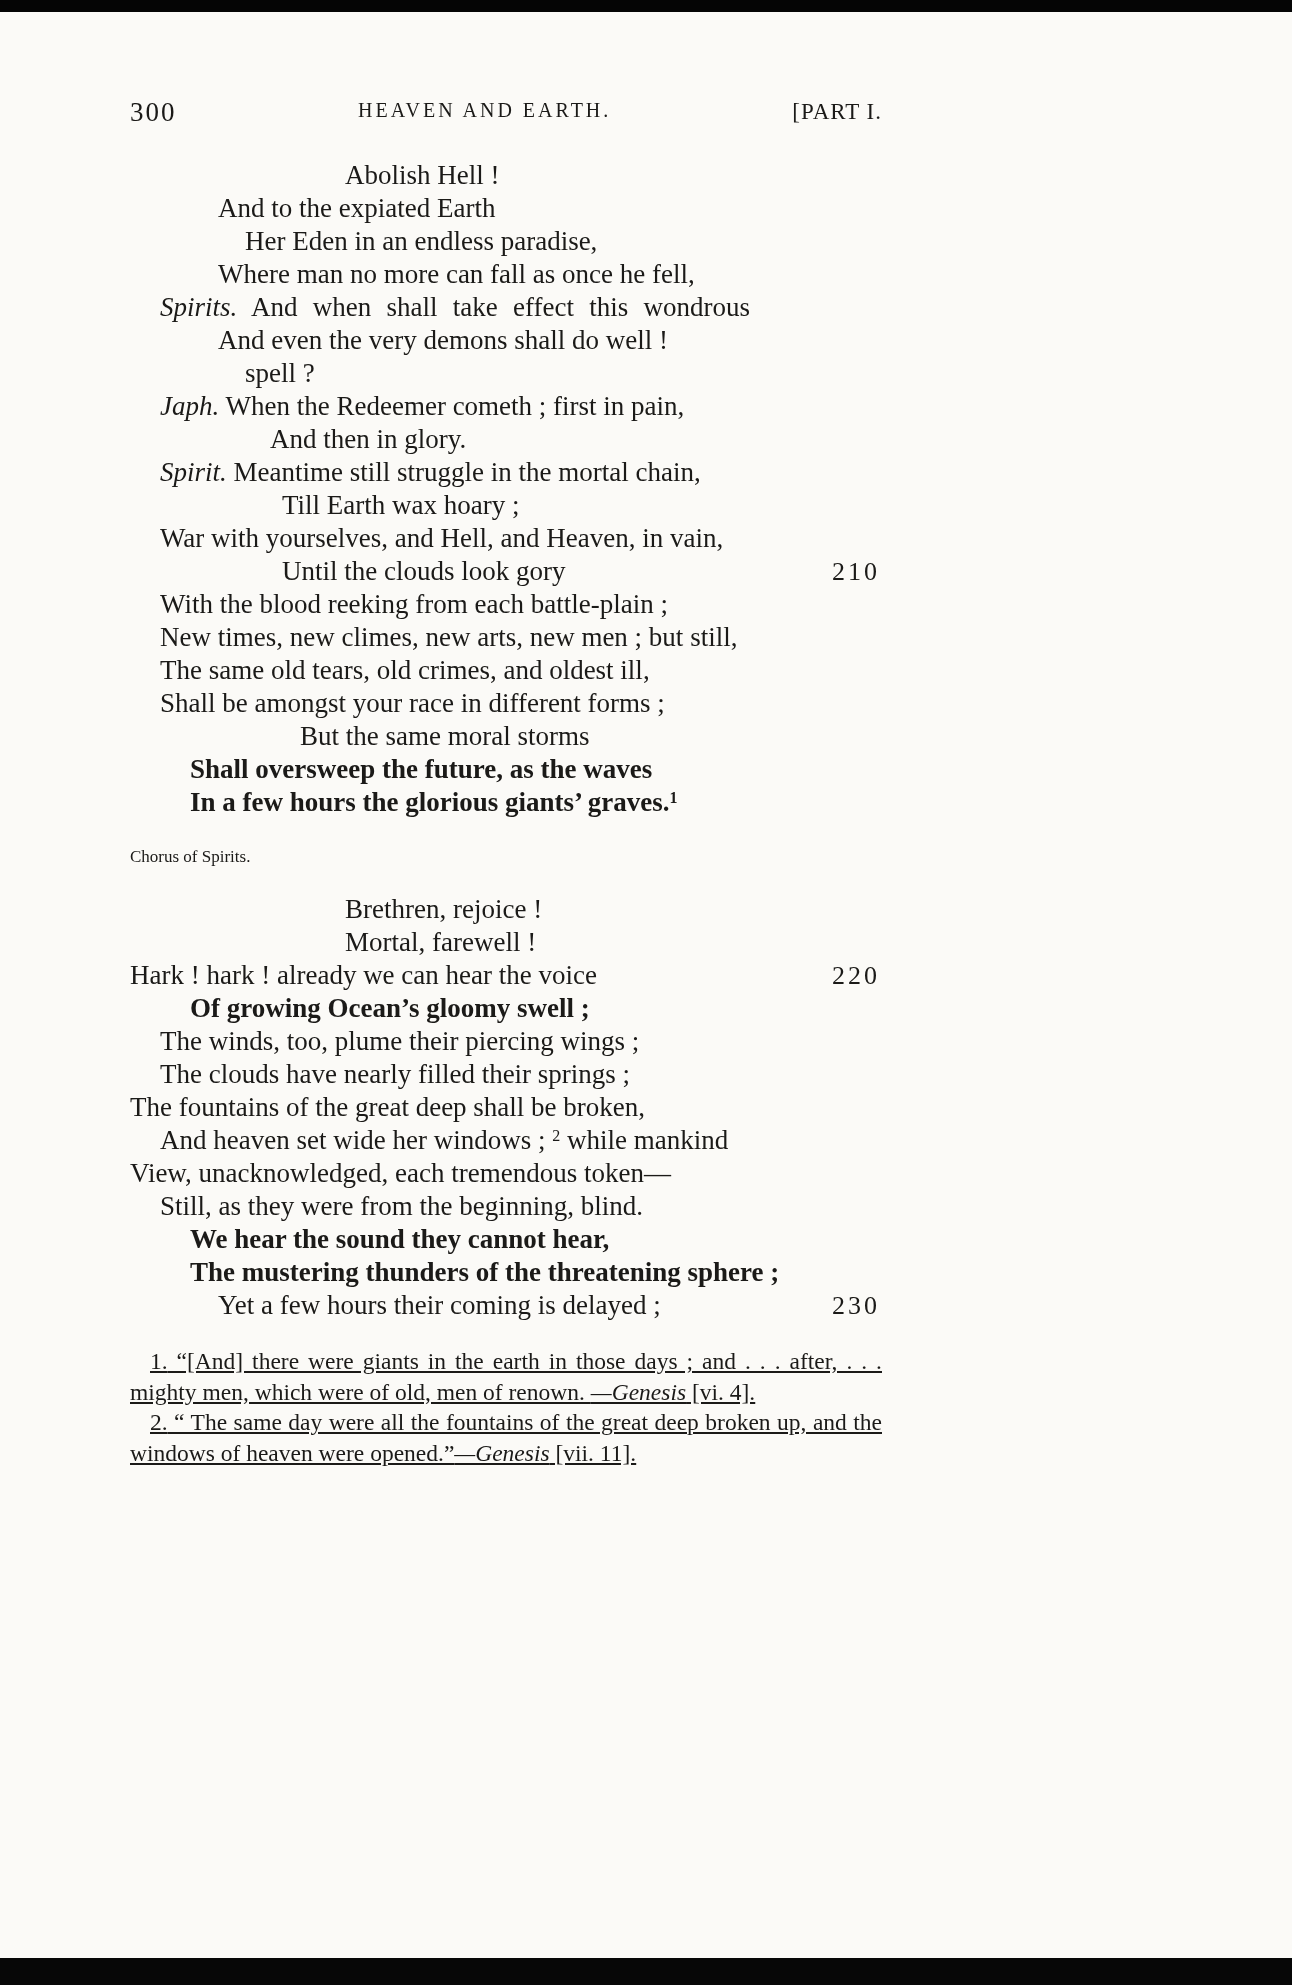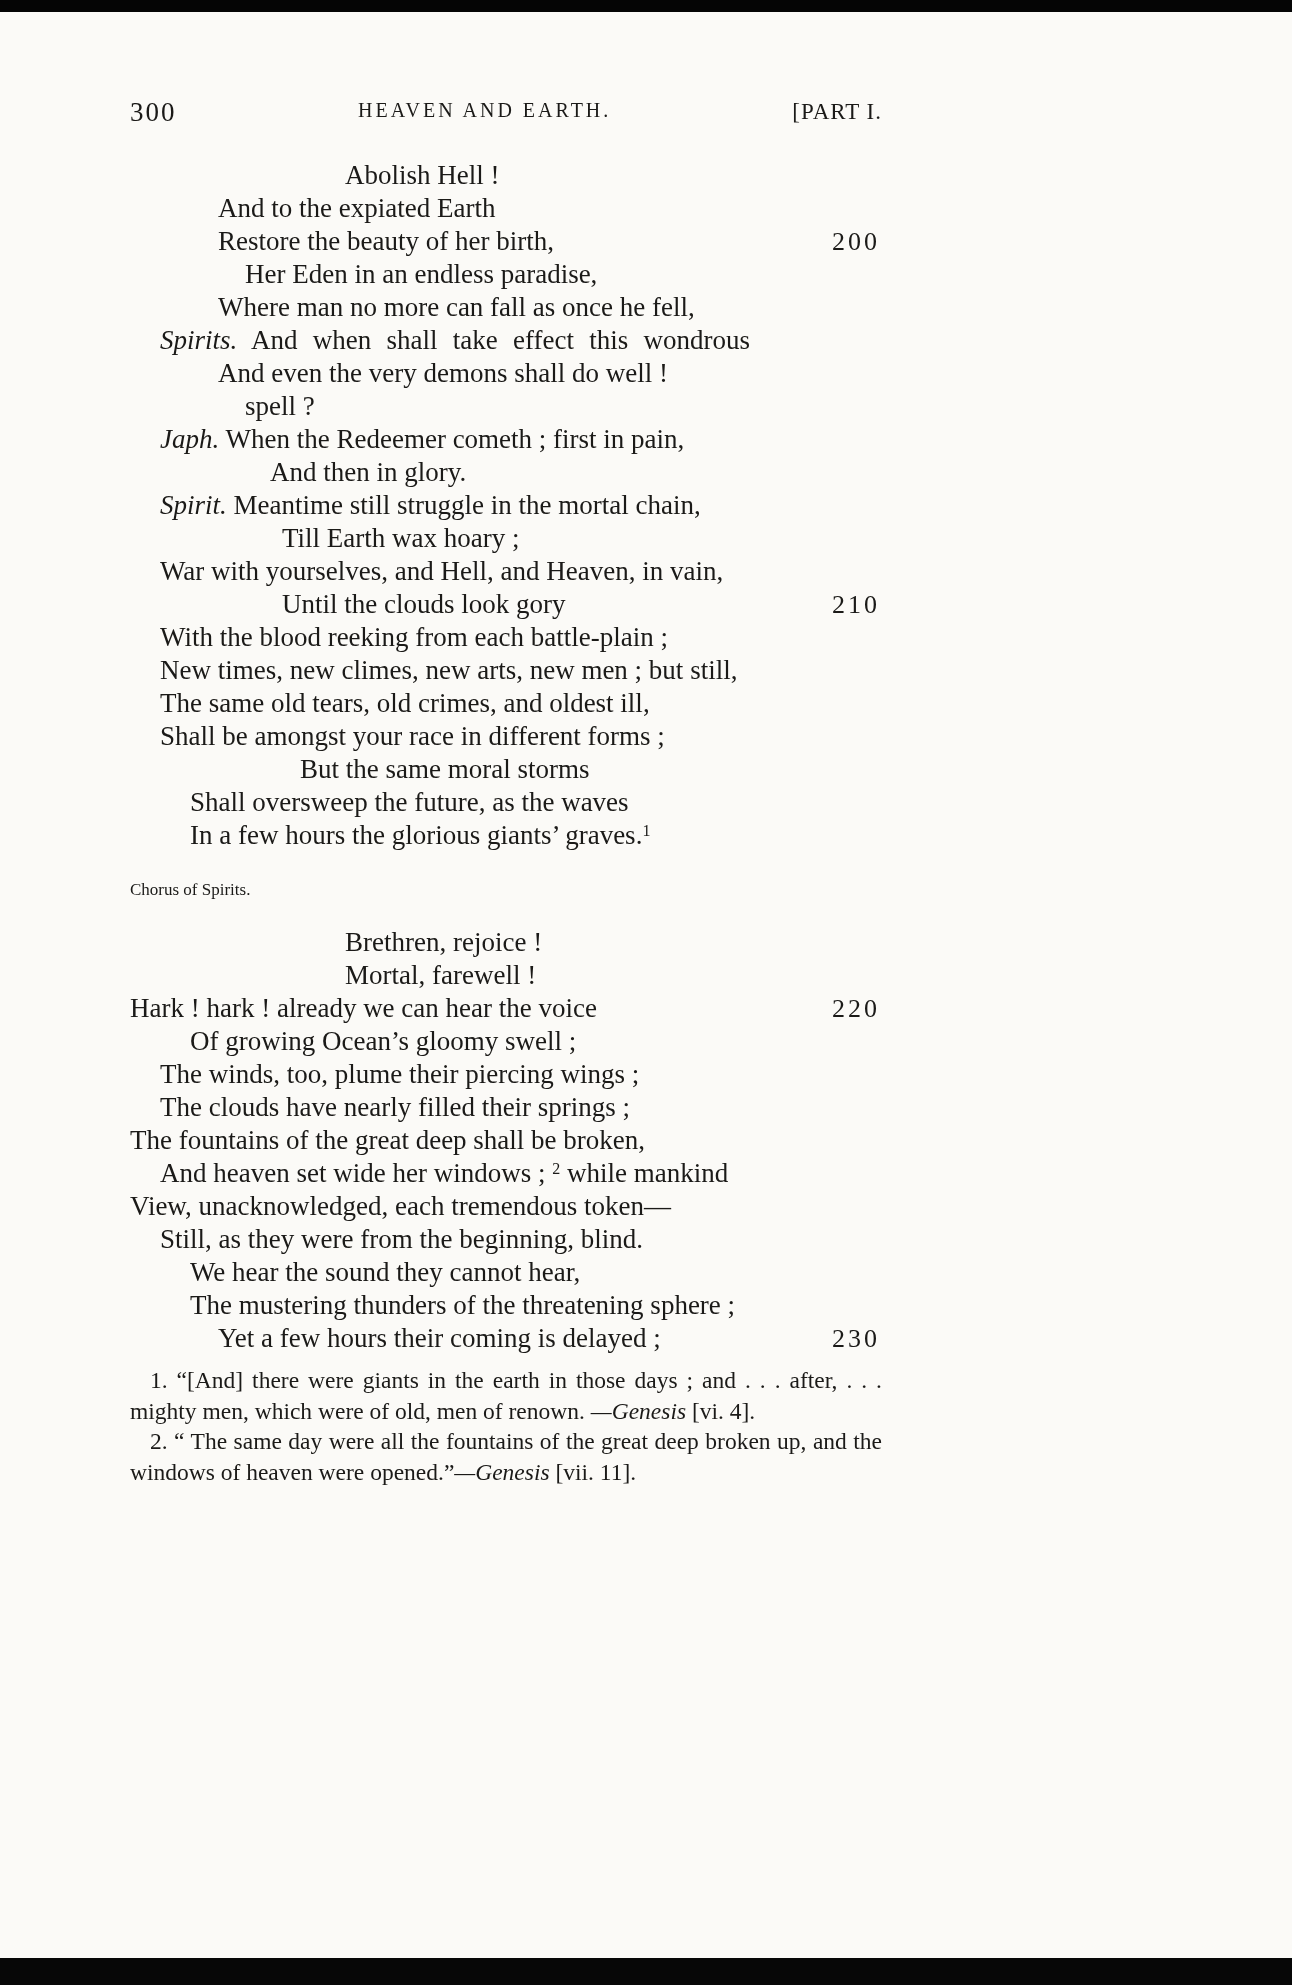--- a/index.html
+++ b/index.html
@@ -26,36 +26,36 @@
   .running-title{position:absolute;left:228px;top:2px;font-size:20px;letter-spacing:3px;}
   .part-label{position:absolute;right:0;top:2px;font-size:23px;letter-spacing:1px;margin-left:48px;}
   
   .poem{margin-top:28px;}
   .line{position:relative;font-size:27px;line-height:33px;white-space:nowrap;}
   .lineno{position:absolute;left:702px;top:0;font-size:26px;letter-spacing:3px;}
   .speaker{font-style:italic;}
   .spread{word-spacing:8.5px;}
   .i0{padding-left:0;}
   .i1{padding-left:30px;}
-  .i2{padding-left:60px;}
+  .i2{padding-left:60px;font-weight:bold;}
   .i3{padding-left:88px;}
   .i4{padding-left:115px;}
   .i5{padding-left:140px;}
   .i6{padding-left:152px;}
   .i7{padding-left:170px;}
   .i8{padding-left:215px;}
   sup{font-size:16px;line-height:0;vertical-align:8px;}
   .chorus-heading{
     text-align:left;
     font-size:17px;
     line-height:33px;
     margin:21px 0 20px;
   }
   
-  .footnotes{margin-top:10px;}
+  .footnotes{margin-top:24px;text-decoration:underline;}
   .footnote{
     font-size:23.5px;
     line-height:30.5px;
     text-align:justify;
     text-indent:20px;
     margin:0;
   }
   .footnote .cite{font-style:italic;}
 </style>
 </head>
@@ -68,21 +68,20 @@
 
     <div class="header">
       <span class="pageno">300</span>
       <span class="running-title">HEAVEN AND EARTH.</span>
       <span class="part-label">[PART I.</span>
     </div>
 
     <div class="poem">
       <div class="line i8"><span>Abolish Hell !</span></div>
       <div class="line i3"><span>And to the expiated Earth</span></div>
-      <div class="line i3"><span>Restore the beauty of her birth,</span><span class="lineno">200</span></div>
       <div class="line i4"><span>Her Eden in an endless paradise,</span></div>
       <div class="line i3"><span>Where man no more can fall as once he fell,</span></div>
       <div class="line i1 spread"><span class="speaker">Spirits.</span><span> And when shall take effect this wondrous</span></div>
       <div class="line i3"><span>And even the very demons shall do well !</span></div>
       <div class="line i4"><span>spell ?</span></div>
       <div class="line i1"><span class="speaker">Japh.</span><span> When the Redeemer cometh ; first in pain,</span></div>
       <div class="line i5"><span>And then in glory.</span></div>
       <div class="line i1"><span class="speaker">Spirit.</span><span> Meantime still struggle in the mortal chain,</span></div>
       <div class="line i6"><span>Till Earth wax hoary ;</span></div>
       <div class="line i1"><span>War with yourselves, and Hell, and Heaven, in vain,</span></div>

